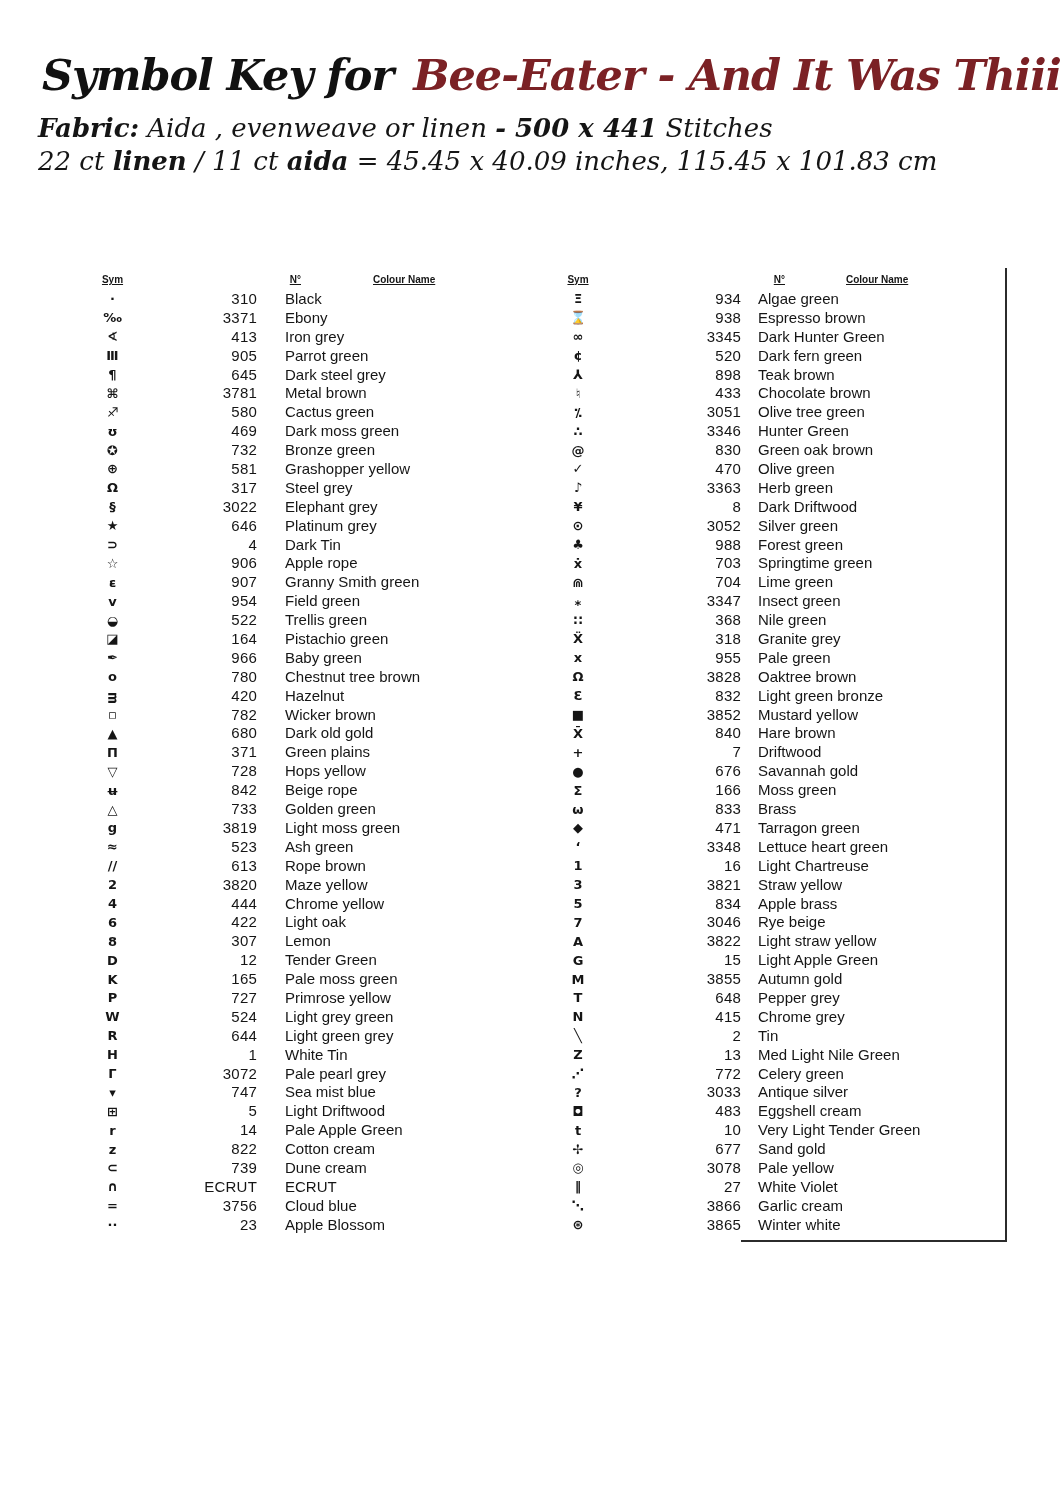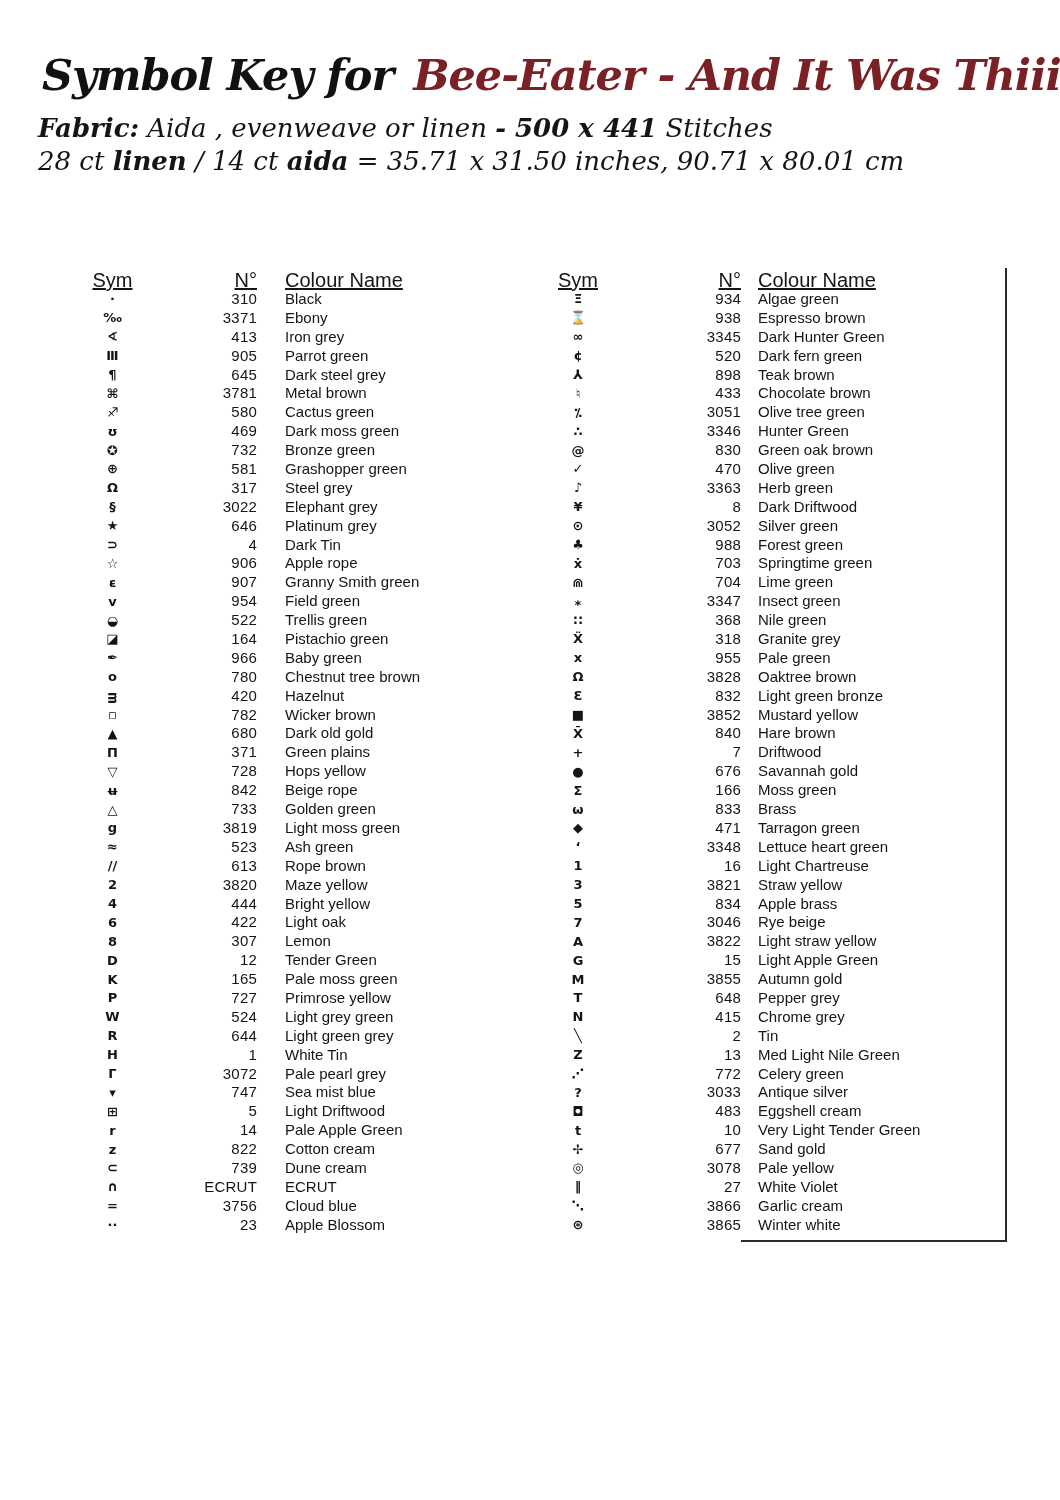--- a/index.html
+++ b/index.html
@@ -19,21 +19,21 @@
     font-family:"DejaVu Serif",serif;font-style:italic;
     font-size:26px;line-height:32.5px;color:#151515;white-space:nowrap;
   }
   .fabric .b{font-weight:bold;}
   .kcol{position:absolute;top:270px;}
   .kcol-left{left:60px;width:460px;}
   .kcol-right{left:535px;width:470px;}
   .khead,.krow{display:grid;align-items:center;}
   .kcol-left .khead,.kcol-left .krow{grid-template-columns:105px 92px 1fr;}
   .kcol-right .khead,.kcol-right .krow{grid-template-columns:86px 120px 1fr;}
-  .khead{height:20px;line-height:20px;font-size:20px;font-weight:normal;}
+  .khead{height:20px;line-height:20px;font-size:10px;font-weight:bold;gap:44px;}
   .khead span{text-decoration:underline;}
   .h-sym{justify-self:center;}
   .h-no{justify-self:end;}
   .kcol-left .h-name,.kcol-left .c-name{padding-left:28px;}
   .kcol-right .h-name,.kcol-right .c-name{padding-left:17px;}
   .krow{height:18.9px;line-height:18.9px;font-size:15px;}
   .c-sym{
     justify-self:center;font-size:13px;font-weight:bold;
     font-family:"DejaVu Sans",sans-serif;line-height:14px;
   }
@@ -44,21 +44,21 @@
 </style>
 </head>
 <body>
 
 <div class="title">
   <span>Symbol Key for</span><span class="pname" style="color: rgb(123, 33, 37);">Bee-Eater - And It Was Thiiiis Big (regular)</span>
 </div>
 
 <div class="fabric">
   <div><span class="b">Fabric:</span><span>  Aida , evenweave or  linen </span><span class="b">- 500 x 441</span><span> Stitches</span></div>
-  <div><span>28 ct </span><span class="b">linen</span><span> / 14 ct </span><span class="b">aida</span><span> = 35.71 x 31.50 inches, 90.71 x 80.01 cm</span></div>
+  <div><span>22 ct </span><span class="b">linen</span><span> / 11 ct </span><span class="b">aida</span><span> = 45.45 x 40.09 inches, 115.45 x 101.83 cm</span></div>
 </div>
 
 <div class="kcol kcol-left">
   <div class="khead">
     <span class="h-sym">Sym</span>
     <span class="h-no">N°</span>
     <span class="h-name">Colour Name</span>
   </div>
   <div class="kbody">
       <div class="krow">
@@ -102,21 +102,21 @@
         <span class="c-name">Dark moss green</span>
       </div>
       <div class="krow">
         <span class="c-sym">✪</span>
         <span class="c-no">732</span>
         <span class="c-name">Bronze green</span>
       </div>
       <div class="krow">
         <span class="c-sym">⊕</span>
         <span class="c-no">581</span>
-        <span class="c-name">Grashopper green</span>
+        <span class="c-name">Grashopper yellow</span>
       </div>
       <div class="krow">
         <span class="c-sym">Ω</span>
         <span class="c-no">317</span>
         <span class="c-name">Steel grey</span>
       </div>
       <div class="krow">
         <span class="c-sym">§</span>
         <span class="c-no">3022</span>
         <span class="c-name">Elephant grey</span>
@@ -217,21 +217,21 @@
         <span class="c-name">Rope brown</span>
       </div>
       <div class="krow">
         <span class="c-sym">2</span>
         <span class="c-no">3820</span>
         <span class="c-name">Maze yellow</span>
       </div>
       <div class="krow">
         <span class="c-sym">4</span>
         <span class="c-no">444</span>
-        <span class="c-name">Bright yellow</span>
+        <span class="c-name">Chrome yellow</span>
       </div>
       <div class="krow">
         <span class="c-sym">6</span>
         <span class="c-no">422</span>
         <span class="c-name">Light oak</span>
       </div>
       <div class="krow">
         <span class="c-sym">8</span>
         <span class="c-no">307</span>
         <span class="c-name">Lemon</span>

